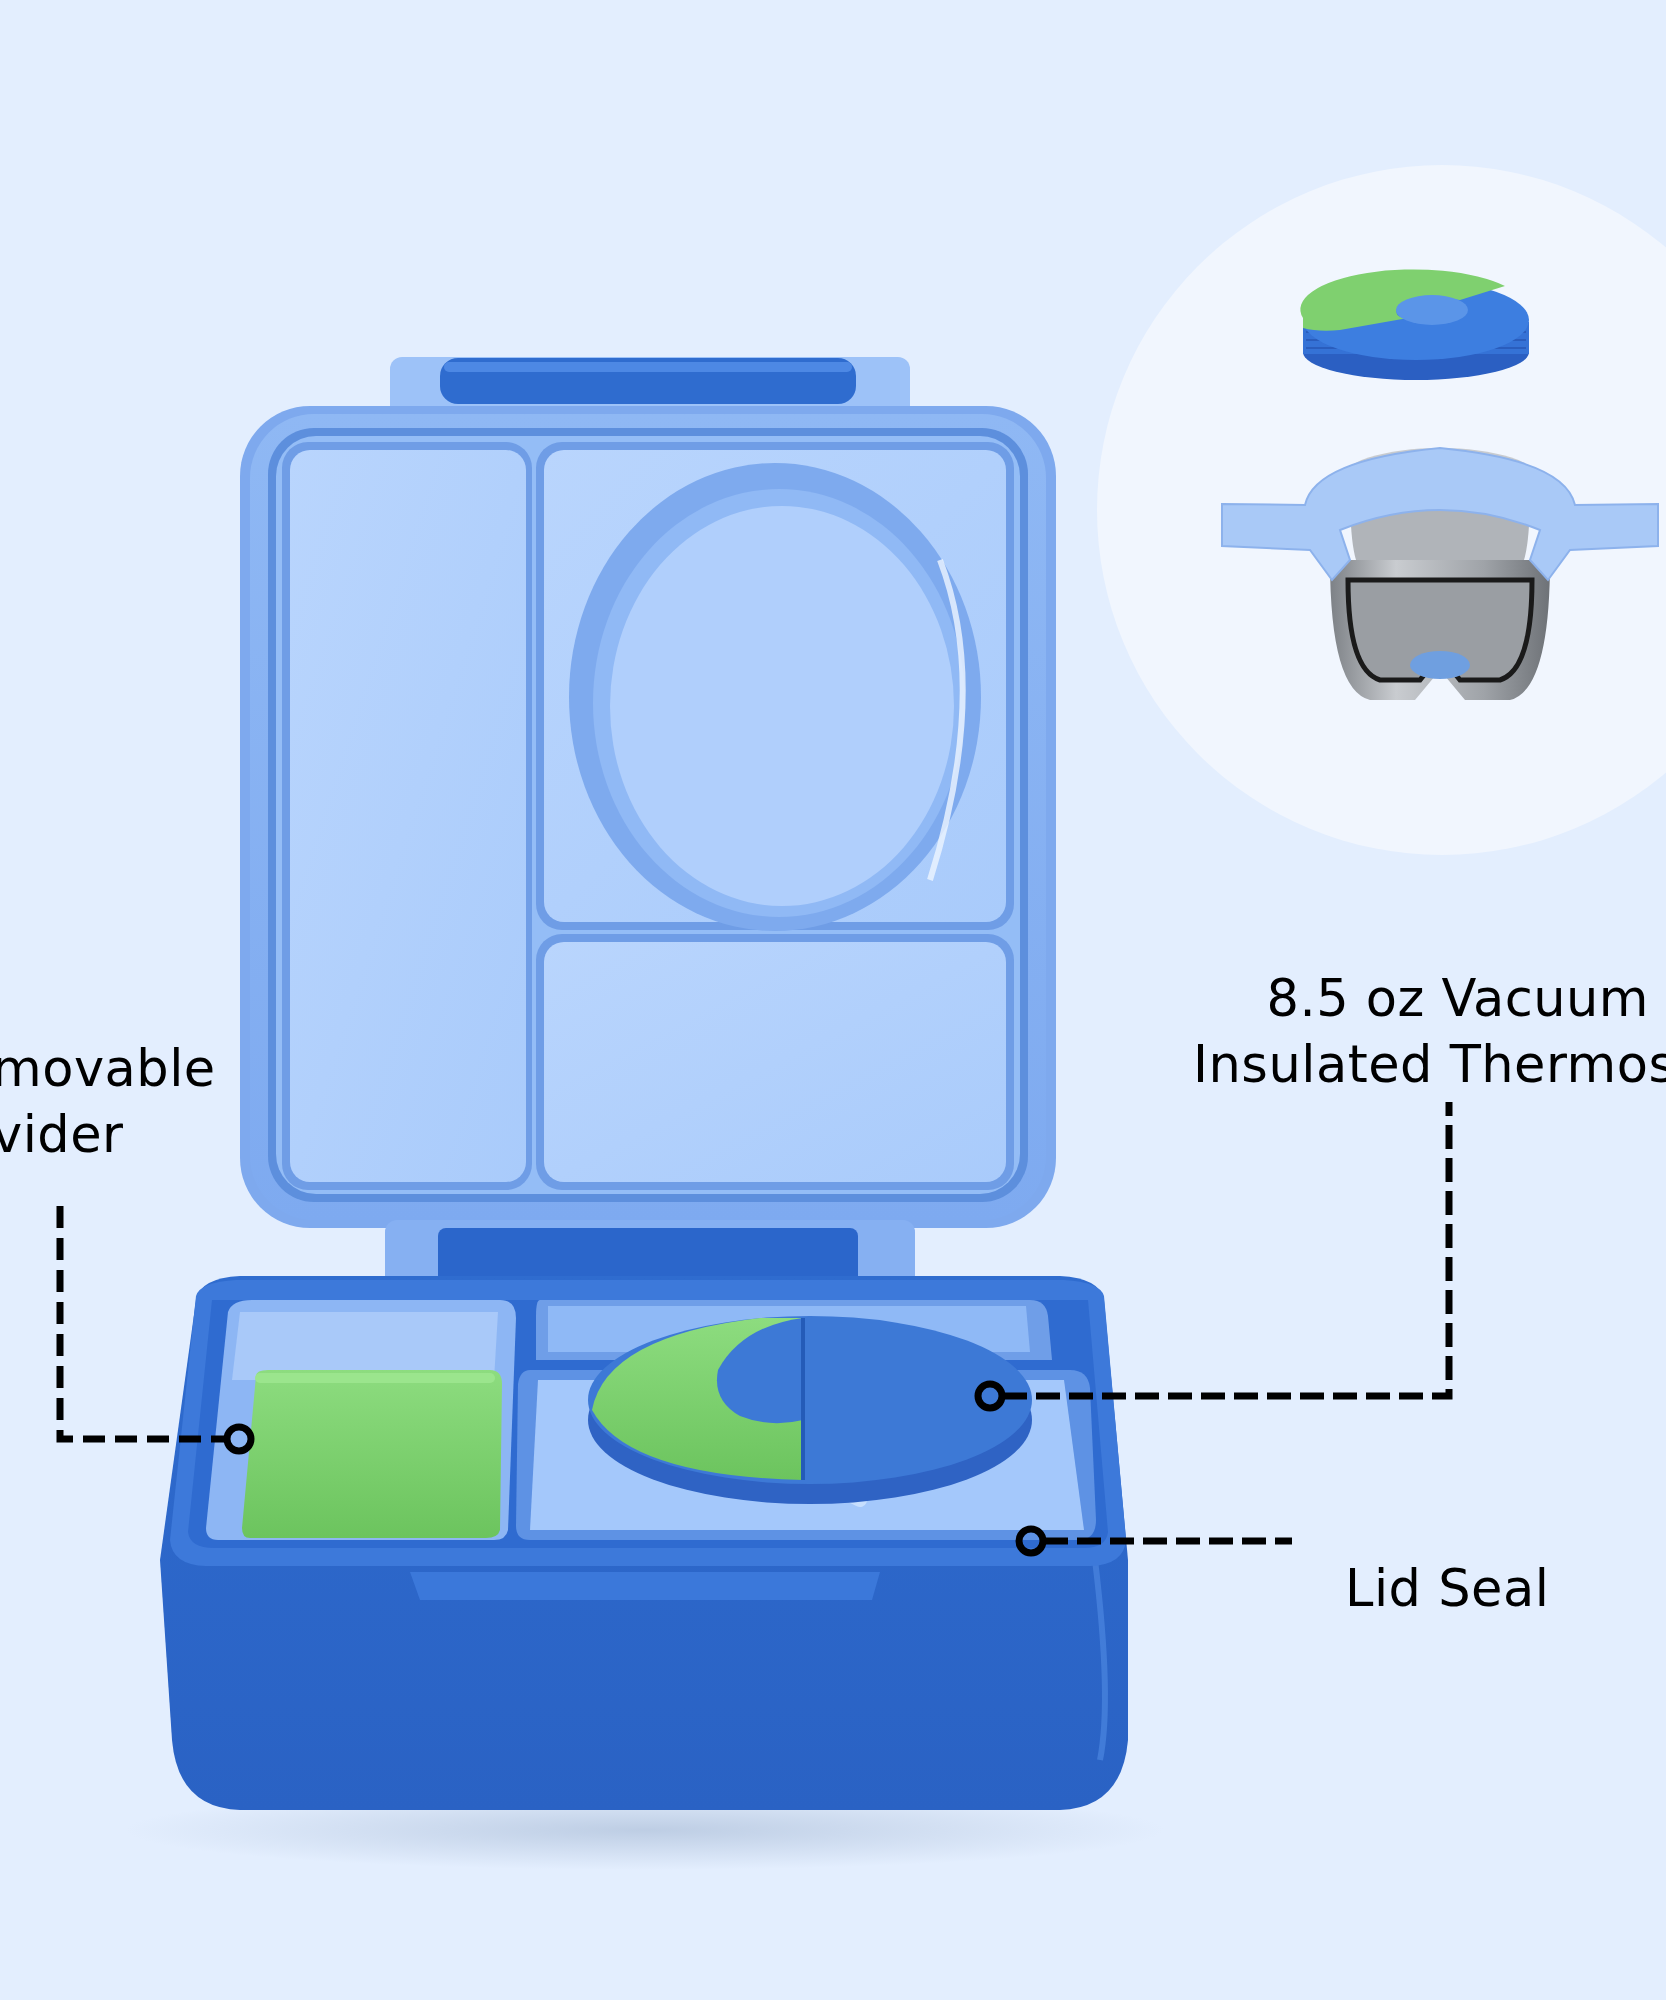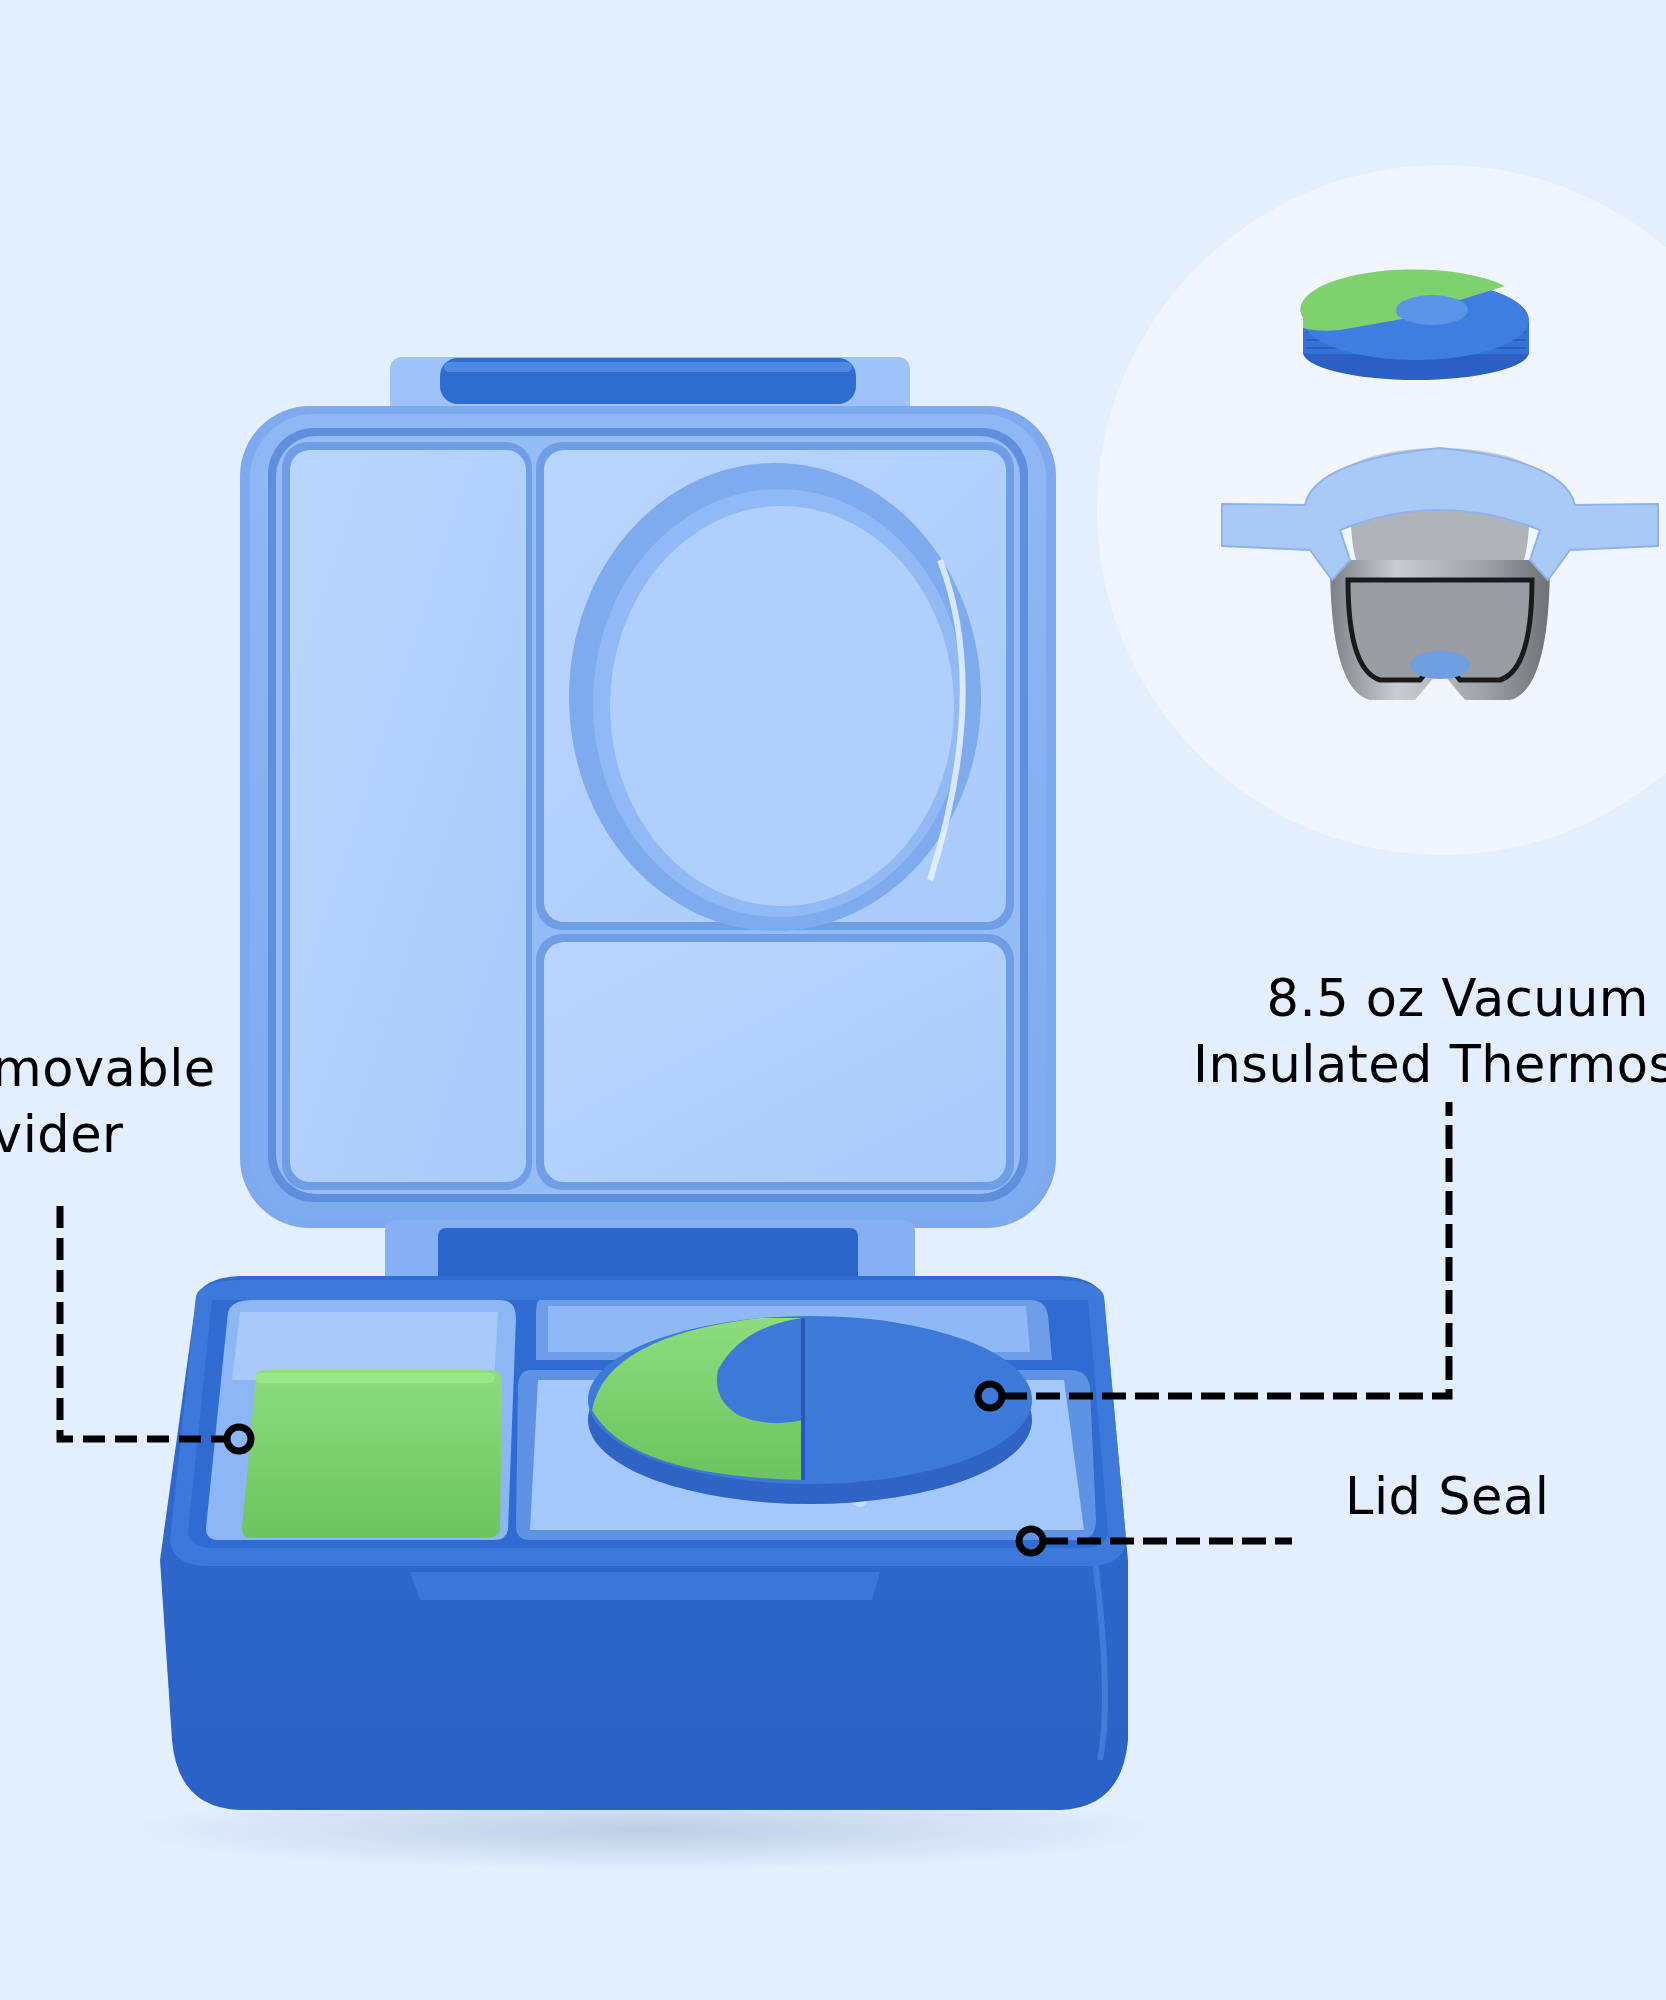--- a/index.html
+++ b/index.html
@@ -134,15 +134,15 @@
 <div class="callout-text" style="left:-8px;top:1036px;">
   <div>movable</div>
   <div>vider</div>
 </div>
 
 <div class="callout-text" style="left:1193px;top:966px;text-align:center;">
   <div style="margin-left:47px;">8.5 oz Vacuum</div>
   <div>Insulated Thermos</div>
 </div>
 
-<div class="callout-text" style="left:1345px;top:1464px;">
+<div class="callout-text" style="left:1345px;top:1556px;">
   <div>Lid Seal</div>
 </div>
 
 </body></html>

